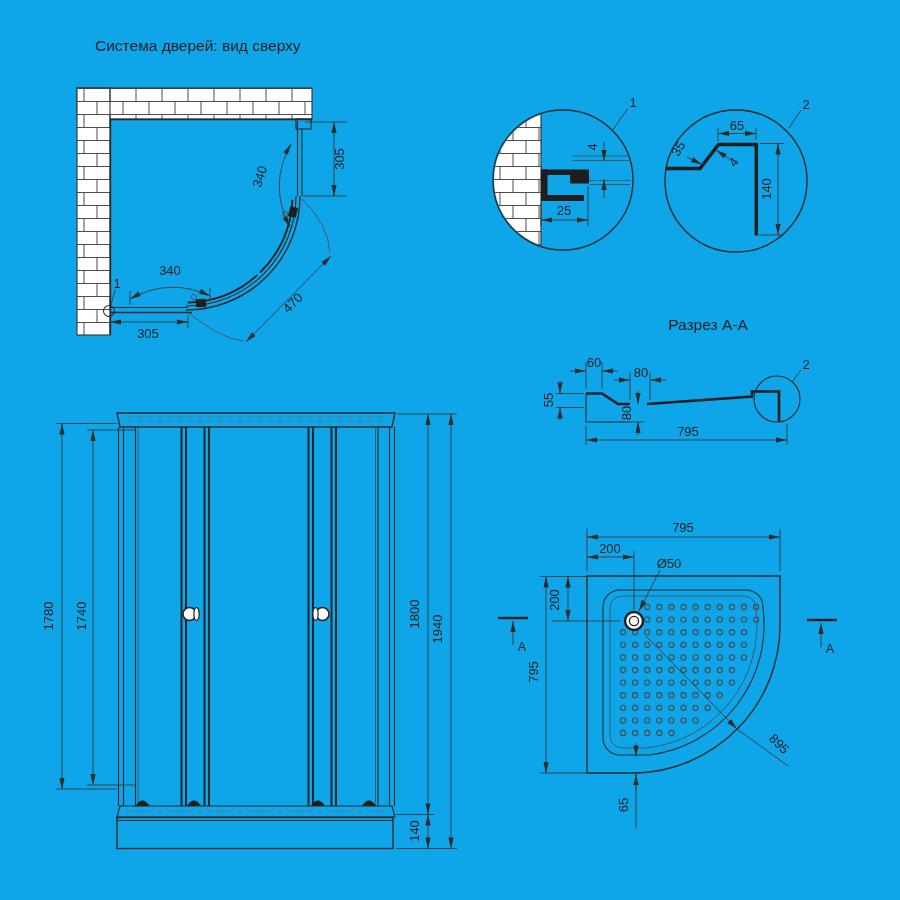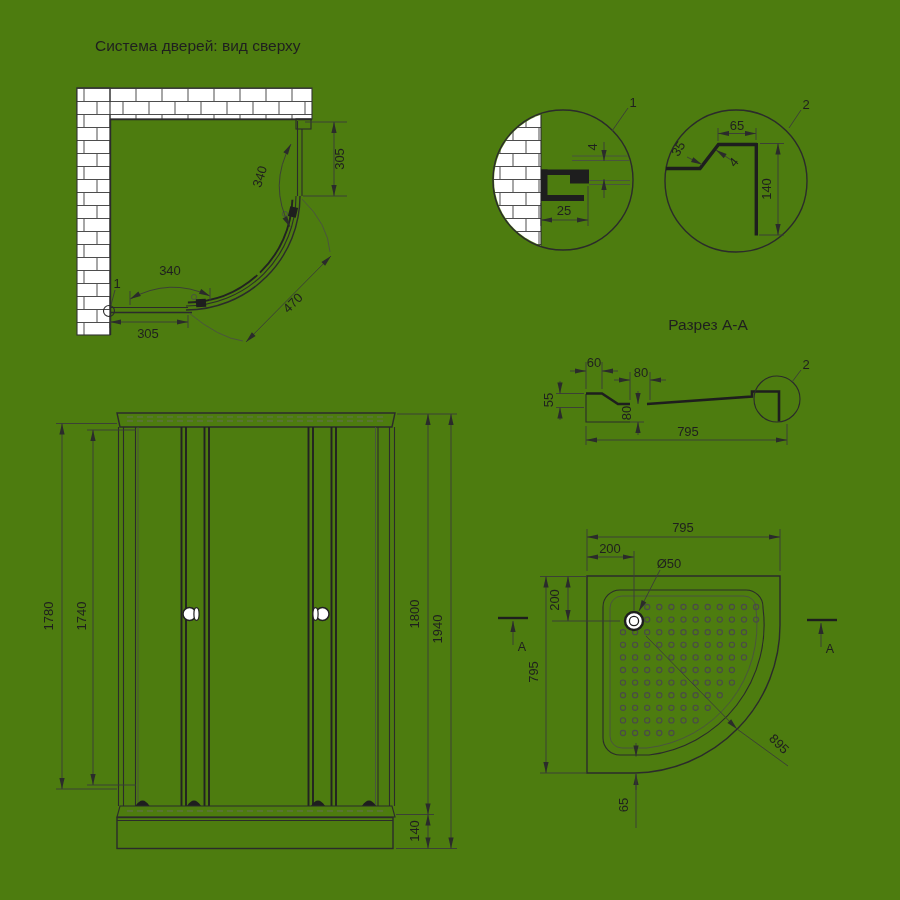--- a/index.html
+++ b/index.html
@@ -1,16 +1,16 @@
 <!DOCTYPE html>
 <html><head>
 <meta charset="utf-8">
 <style>
   html,body{margin:0;padding:0;background:#fff;}
-  .page{width:900px;height:900px;position:relative;background:#4d7c0f;
+  .page{width:900px;height:900px;position:relative;background:#0ea5e9;
         font-family:"Liberation Sans", sans-serif;}
   svg{position:absolute;left:0;top:0;}
   svg text{fill:#1f1f1f;font-family:"Liberation Sans", sans-serif;}
   .ttl{font-size:15.5px;}
   .dim{font-size:13px;}
   .dimS{font-size:12.5px;}
   .thin{stroke:#3a3a3a;stroke-width:0.9;fill:none;}
   .hair{stroke:#4a4a4a;stroke-width:0.8;fill:none;}
   .main{stroke:#2b2b2b;stroke-width:1.4;fill:none;}
   .med{stroke:#2b2b2b;stroke-width:1.1;fill:none;}

